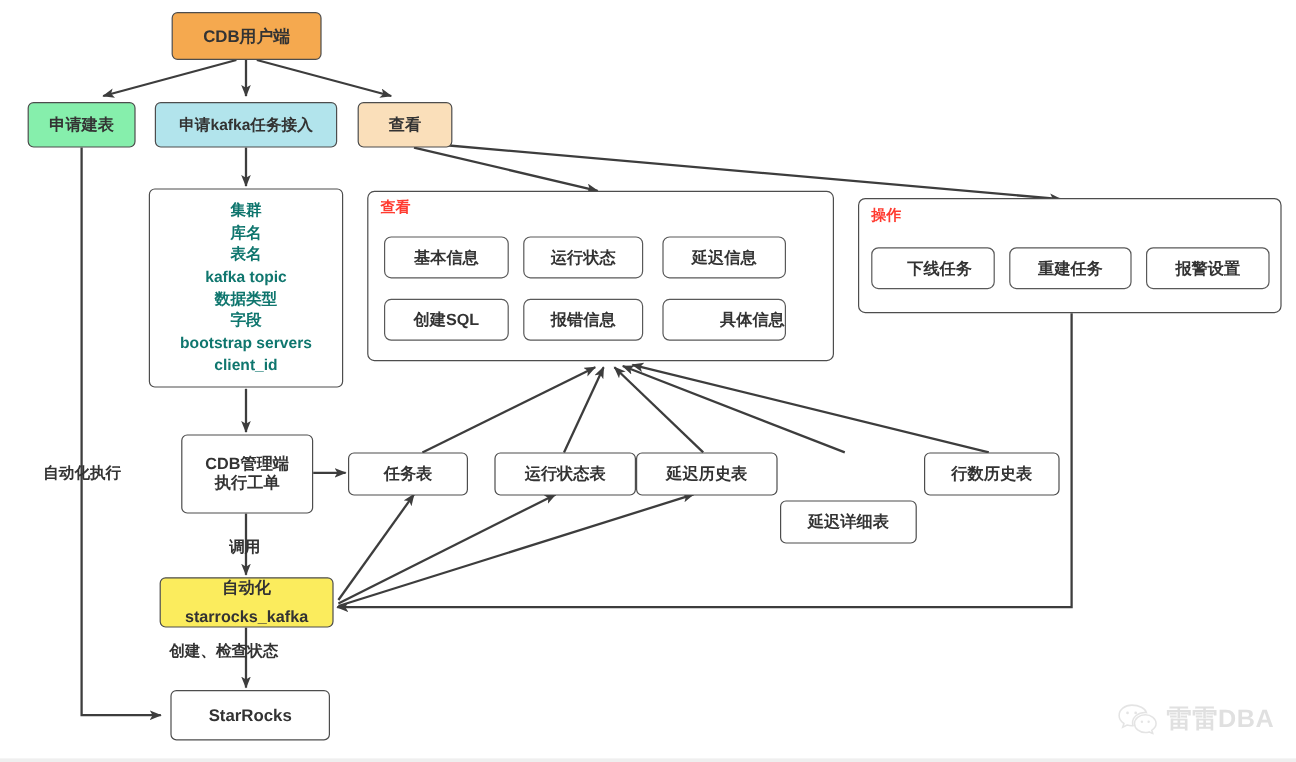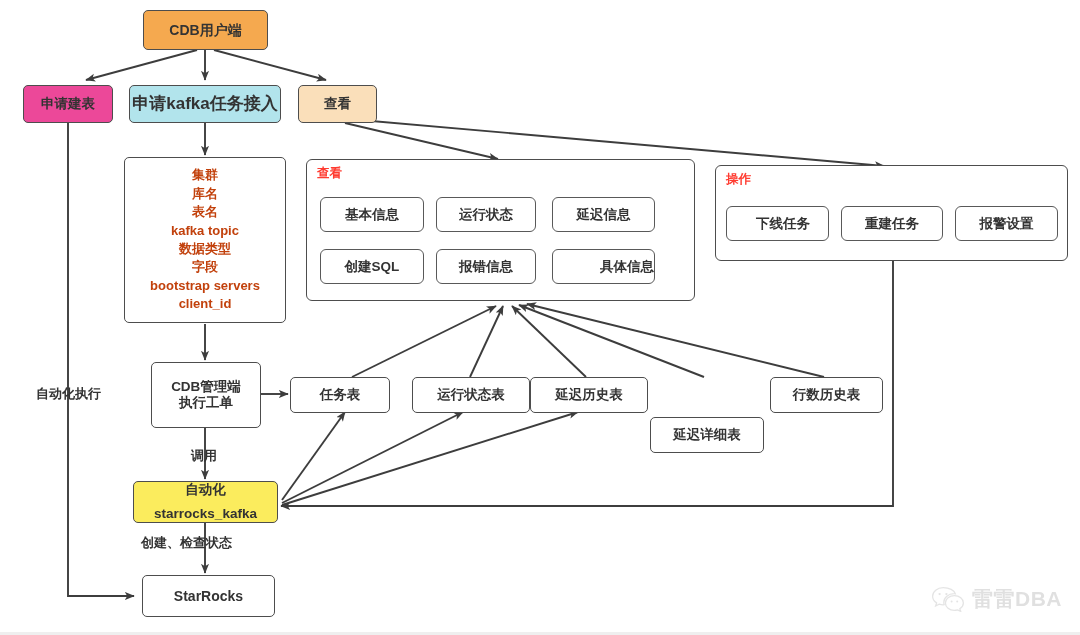--- a/index.html
+++ b/index.html
@@ -3,31 +3,31 @@
 <meta charset="utf-8">
 <style>
   html,body{margin:0;padding:0;background:#ffffff;}
   body{font-family:"Liberation Sans","DejaVu Sans",sans-serif;}
   #canvas{position:relative;width:1080px;height:635px;background:#ffffff;overflow:hidden;}
   #edges{position:absolute;left:0;top:0;width:1080px;height:635px;pointer-events:none;}
   .node{position:absolute;box-sizing:border-box;border:1.6px solid #4d4d4d;border-radius:5px;
         display:flex;flex-direction:column;align-items:center;justify-content:center;
         text-align:center;color:#333333;font-weight:bold;line-height:1.18;}
   .n-orange{background:#f5a94f;}
-  .n-pink{background:#ec4899;}
+  .n-pink{background:#86efac;}
   .n-cyan{background:#b2e4ec;}
   .n-peach{background:#fadfba;}
   .n-yellow{background:#fbec5d;justify-content:space-between;}
   .n-white{background:#ffffff;}
   .group{position:absolute;box-sizing:border-box;border:1.6px solid #4d4d4d;border-radius:6px;background:#ffffff;}
   .group-label{position:absolute;left:10px;top:5px;color:#ff3b30;font-size:12.5px;font-weight:bold;}
   .chip{position:absolute;box-sizing:border-box;border:1.6px solid #595959;border-radius:6px;background:#ffffff;
         display:flex;align-items:center;justify-content:center;color:#333333;font-size:13.5px;font-weight:bold;}
   .elabel{position:absolute;color:#333333;font-size:13px;font-weight:bold;white-space:nowrap;}
-  .list-node{font-size:13px;font-weight:bold;color:#c2410c;}
+  .list-node{font-size:13px;font-weight:bold;color:#0f766e;}
   .list-node div{line-height:1.42;}
   .mono{font-family:"Liberation Sans","DejaVu Sans",sans-serif;}
   #watermark{position:absolute;right:18px;bottom:22px;display:flex;align-items:center;gap:7px;
              opacity:.30;color:#8d8d8d;font-size:21px;font-weight:bold;letter-spacing:.5px;}
   #watermark .wmtext{color:#9a9a9a;}
   .bottom-rule{position:absolute;left:0;bottom:0;width:1080px;height:3px;background:#efefef;}
   .edge-line{stroke:#3d3d3d;stroke-width:1.9;fill:none;}
 </style>
 </head>
 <body>
@@ -75,21 +75,21 @@
   </svg>
 
   <div class="node n-orange" style="left:143px;top:10px;width:125px;height:40px;font-size:14px;">
     <span>CDB用户端</span>
   </div>
 
   <div class="node n-pink" style="left:23px;top:85px;width:90px;height:38px;font-size:13.5px;">
     <span>申请建表</span>
   </div>
 
-  <div class="node n-cyan" style="left:129px;top:85px;width:152px;height:38px;font-size:17px;">
+  <div class="node n-cyan" style="left:129px;top:85px;width:152px;height:38px;font-size:13px;">
     <span>申请kafka任务接入</span>
   </div>
 
   <div class="node n-peach" style="left:298px;top:85px;width:79px;height:38px;font-size:13.5px;">
     <span>查看</span>
   </div>
 
   <div class="node n-white list-node" style="left:124px;top:157px;width:162px;height:166px;">
     <div>集群</div>
     <div>库名</div>

